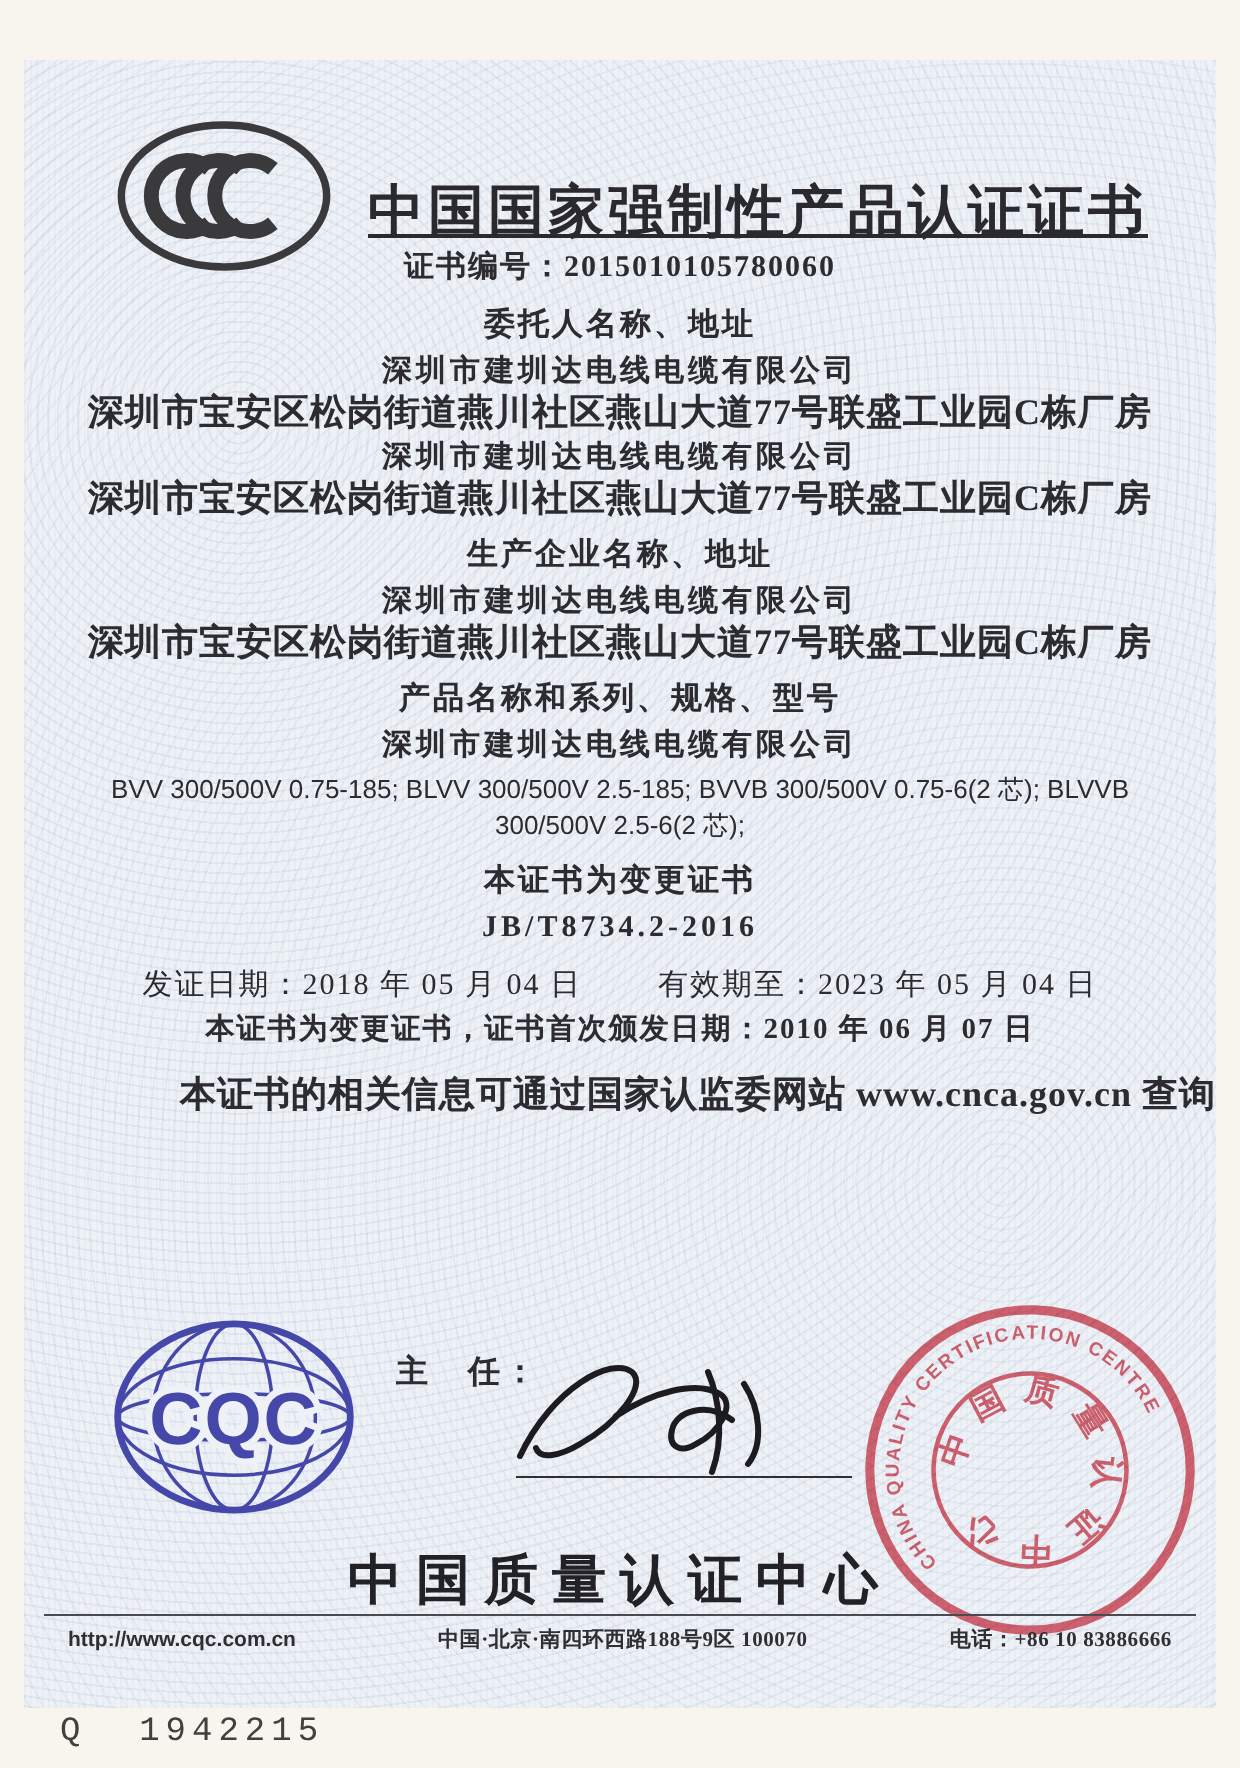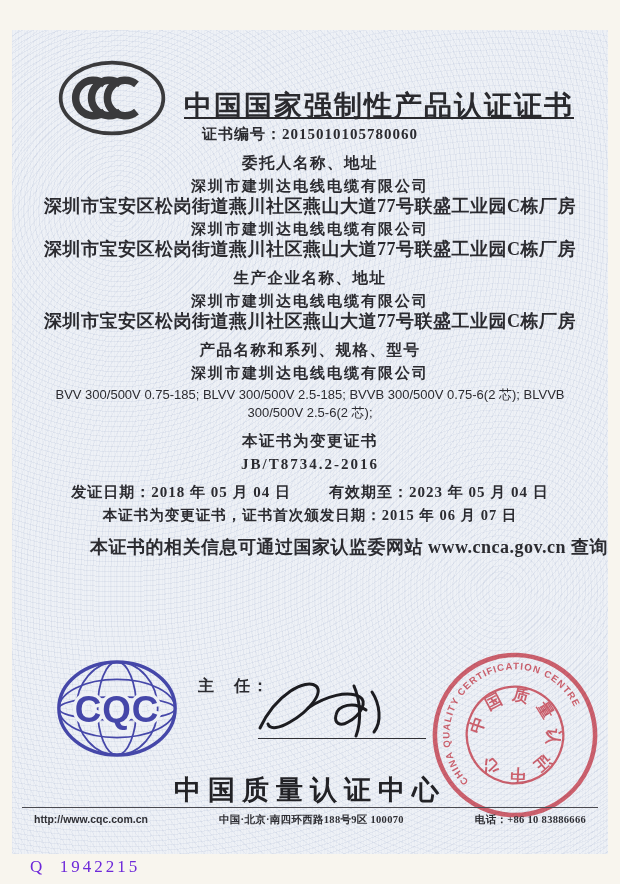--- a/index.html
+++ b/index.html
@@ -26,21 +26,21 @@
 
   .sec-heading { font-size:15.5px; font-weight:bold; margin-top:9px; line-height:20px; letter-spacing:1.5px; }
   .sec-company { font-size:15px; font-weight:bold; margin-top:3px; line-height:21px; letter-spacing:2px;text-align:center; }
   .sec-address { font-size:18px; font-weight:bold; margin-top:0; line-height:19px; letter-spacing:.5px; }
   .spec-line {
     font-family:"Liberation Sans","DejaVu Sans",sans-serif; font-weight:normal;
     font-size:13px; line-height:18px; margin:2px auto 0; max-width:520px; letter-spacing:0;
   }
 
   .statement { font-size:15px; font-weight:bold; line-height:21px; margin:10px auto 0; max-width:540px; letter-spacing:1px; }
-  .dates { margin-top:8px; font-size:15px; font-weight:bold; letter-spacing:1px;text-align:center; }
+  .dates { margin-top:8px; font-size:15px; font-weight:normal; letter-spacing:1px;text-align:center; }
   .dates span { display:inline-block; }
   .dates .gap { width:38px; }
   .note-1 { font-size:14.5px; font-weight:bold; margin-top:5px; line-height:20px; letter-spacing:1px; }
   .note-2 { font-size:14.5px; font-weight:bold; margin-top:3px; line-height:20px; letter-spacing:1px; }
   .note-3 { font-size:18px; font-weight:bold; margin-top:13px; line-height:18px; letter-spacing:.5px;text-align:right; }
 
   .cqc-logo { position:absolute; left:42px; top:628px; }
   .director { position:absolute; left:186px; top:646px; font-size:16px; font-weight:bold; letter-spacing:2px; }
   .signature { position:absolute; left:242px; top:642px; }
   .sig-line { position:absolute; left:246px; top:708px; width:168px; border-bottom:1.5px solid #2f2f33; }
@@ -52,22 +52,22 @@
     position:absolute; left:10px; right:10px; top:777px;
     border-top:1.2px solid #4a4a50; padding:5px 12px 0;
     display:flex; justify-content:space-between; align-items:baseline;
     font-size:10.5px; color:#2e2e33;
   }
   .footer .site { font-family:"Liberation Sans","DejaVu Sans",sans-serif; font-weight:bold;text-align:center; }
   .footer .addr, .footer .phone { font-weight:bold; letter-spacing:.3px; }
 
   .stamp-number {
     position:absolute; left:30px; top:857px;
-    font-family:Liberation Serif, serif;
-    font-size:17px; letter-spacing:3px; color:#6d28d9; white-space:pre;
+    font-family:Liberation Mono, monospace;
+    font-size:17px; letter-spacing:3px; color:#404040; white-space:pre;
   }
 </style>
 </head>
 <body>
 
 <div class="page">
   <div class="cert">
 
     <div class="header">
       <div class="ccc-logo">
@@ -109,21 +109,21 @@
     <div class="section">
       <div class="sec-heading">本证书为变更证书</div>
       <div class="sec-company">JB/T8734.2-2016</div>
     </div>
 
 
     <div class="dates">
       <span>发证日期：2018 年 05 月 04 日</span><span class="gap"></span><span>有效期至：2023 年 05 月 04 日</span>
     </div>
 
-    <div class="note-2">本证书为变更证书，证书首次颁发日期：2015 年 06 月 07 日</div>
+    <div class="note-2">本证书为变更证书，证书首次颁发日期：2010 年 06 月 07 日</div>
     <div class="note-3">本证书的相关信息可通过国家认监委网站 www.cnca.gov.cn 查询</div>
 
     <div class="cqc-logo">
       <svg width="126" height="101" viewBox="0 0 130 104">
         <g fill="none" stroke="#4547a9">
           <ellipse cx="65" cy="52" rx="60" ry="48" stroke-width="3.5"></ellipse>
           <ellipse cx="65" cy="52" rx="42" ry="48" stroke-width="1.8"></ellipse>
           <ellipse cx="65" cy="52" rx="20" ry="48" stroke-width="1.8"></ellipse>
           <ellipse cx="65" cy="52" rx="60" ry="30" stroke-width="1.8"></ellipse>
           <ellipse cx="65" cy="52" rx="60" ry="12" stroke-width="1.8"></ellipse>

